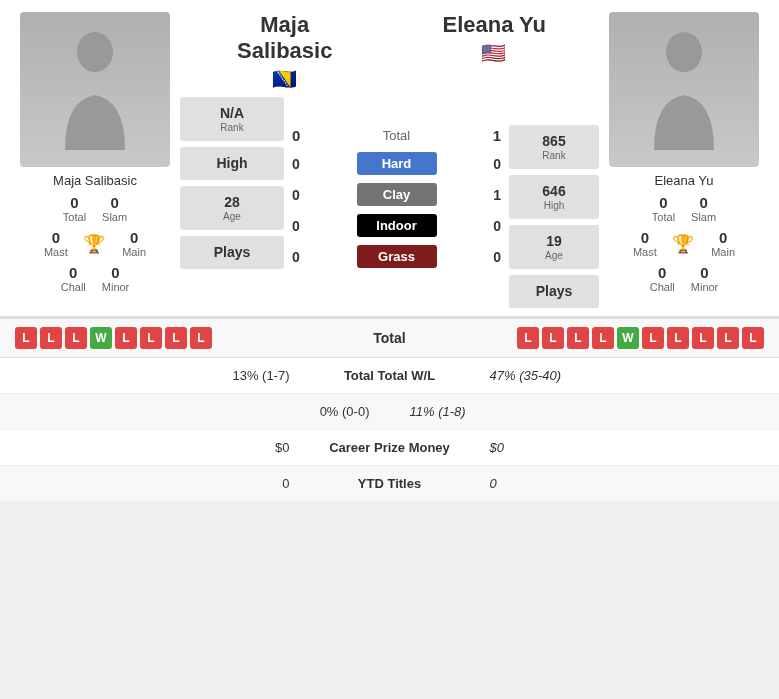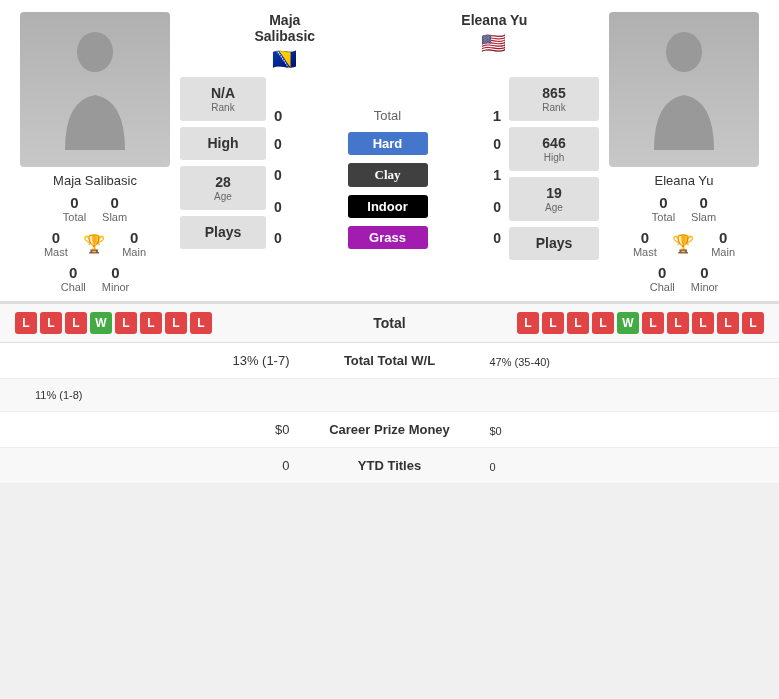--- a/index.html
+++ b/index.html
@@ -85,23 +85,23 @@
       padding: 4px 18px;
       border-radius: 3px;
       font-size: 13px;
       font-weight: bold;
       color: white;
       min-width: 80px;
       text-align: center;
     }
 
     .surface-hard { background: #4477cc; }
-    .surface-clay { background: #404040; font-family: Liberation Serif, serif; }
+    .surface-clay { background: #737373; }
     .surface-indoor { background: #000000; }
-    .surface-grass { background: #a21caf; }
+    .surface-grass { background: #7f1d1d; }
 
     .form-row {
       display: flex;
       align-items: center;
       padding: 8px 15px;
       background: #f8f8f8;
       border-top: 1px solid #ddd;
       border-bottom: 1px solid #ddd;
     }
 
@@ -135,21 +135,21 @@
       min-width: 80px;
       text-align: center;
     }
 
     .stats-table {
       width: 100%;
     }
 
     .stats-row {
       display: flex;
-      align-items: flex-end;
+      align-items: center;
       padding: 10px 15px;
       border-bottom: 1px solid #eee;
       background: #fff;
     }
 
     .stats-row:nth-child(even) {
       background: #f8f8f8;
     }
 
     .stats-left {
@@ -165,22 +165,23 @@
       text-align: center;
       font-size: 13px;
       font-weight: bold;
       color: #333;
     }
 
     .stats-right {
       flex: 1;
       text-align: left;
       padding-left: 20px;
-      font-size: 11px;
-      color: #333;
+      font-size: 13px;
+      color: #333;
+      font-style: italic;
     }
 
     .main-layout {
       display: flex;
       padding: 12px 10px 8px 10px;
       background: #fff;
       border-bottom: 2px solid #ddd;
     }
 
     .left-player {
@@ -205,21 +206,21 @@
     }
 
     .names-row {
       display: flex;
       width: 100%;
       justify-content: space-around;
       margin-bottom: 6px;
     }
 
     .player-name-big {
-      font-size: 14px;
+      font-size: 22px;
       font-weight: bold;
       text-align: center;
     }
 
     .info-box {
       background: #e0e0e0;
       border-radius: 3px;
       padding: 8px 6px;
       text-align: center;
       width: 100%;
@@ -291,21 +292,21 @@
         <div style="font-size:20px; margin-top:3px;">🇧🇦</div>
       </div>
       <div style="text-align:center; width:120px;">
         <div class="player-name-big">Eleana Yu</div>
         <div style="font-size:20px; margin-top:3px;">🇺🇸</div>
       </div>
     </div>
 
     <div style="display:flex; width:100%; gap:8px; align-items:flex-start;">
 
-      <div style="display:flex; flex-direction:column; gap:6px; align-items:center; width:86px;">
+      <div style="display:flex; flex-direction:column; gap:6px; align-items:center; width:104px;">
         <div class="info-box">
           <div class="info-box-val">N/A</div>
           <div class="info-box-lbl">Rank</div>
         </div>
         <div class="info-box">
           <div class="info-box-val">High</div>
           <div class="info-box-lbl"></div>
         </div>
         <div class="info-box">
           <div class="info-box-val">28</div>
@@ -340,21 +341,21 @@
           <span class="surface-badge surface-indoor">Indoor</span>
           <span style="font-size:14px; font-weight:bold;">0</span>
         </div>
         <div style="display:flex; align-items:center; justify-content:space-between;">
           <span style="font-size:14px; font-weight:bold;">0</span>
           <span class="surface-badge surface-grass">Grass</span>
           <span style="font-size:14px; font-weight:bold;">0</span>
         </div>
       </div>
 
-      <div style="display:flex; flex-direction:column; gap:6px; align-items:center; width:90px;">
+      <div style="display:flex; flex-direction:column; gap:6px; align-items:center; width:90px;margin-top:28px;">
         <div class="info-box">
           <div class="info-box-val">865</div>
           <div class="info-box-lbl">Rank</div>
         </div>
         <div class="info-box">
           <div class="info-box-val">646</div>
           <div class="info-box-lbl">High</div>
         </div>
         <div class="info-box">
           <div class="info-box-val">19</div>
@@ -438,20 +439,21 @@
   </div>
 </div>
 
 <div class="stats-table">
   <div class="stats-row">
     <div class="stats-left">13% (1-7)</div>
     <div class="stats-center-label">Total Total W/L</div>
     <div class="stats-right">47% (35-40)</div>
   </div>
   <div class="stats-row">
+    <div class="stats-left">0% (0-0)</div>
     <div class="stats-right">11% (1-8)</div>
   </div>
   <div class="stats-row">
     <div class="stats-left">$0</div>
     <div class="stats-center-label">Career Prize Money</div>
     <div class="stats-right">$0</div>
   </div>
   <div class="stats-row">
     <div class="stats-left">0</div>
     <div class="stats-center-label">YTD Titles</div>

